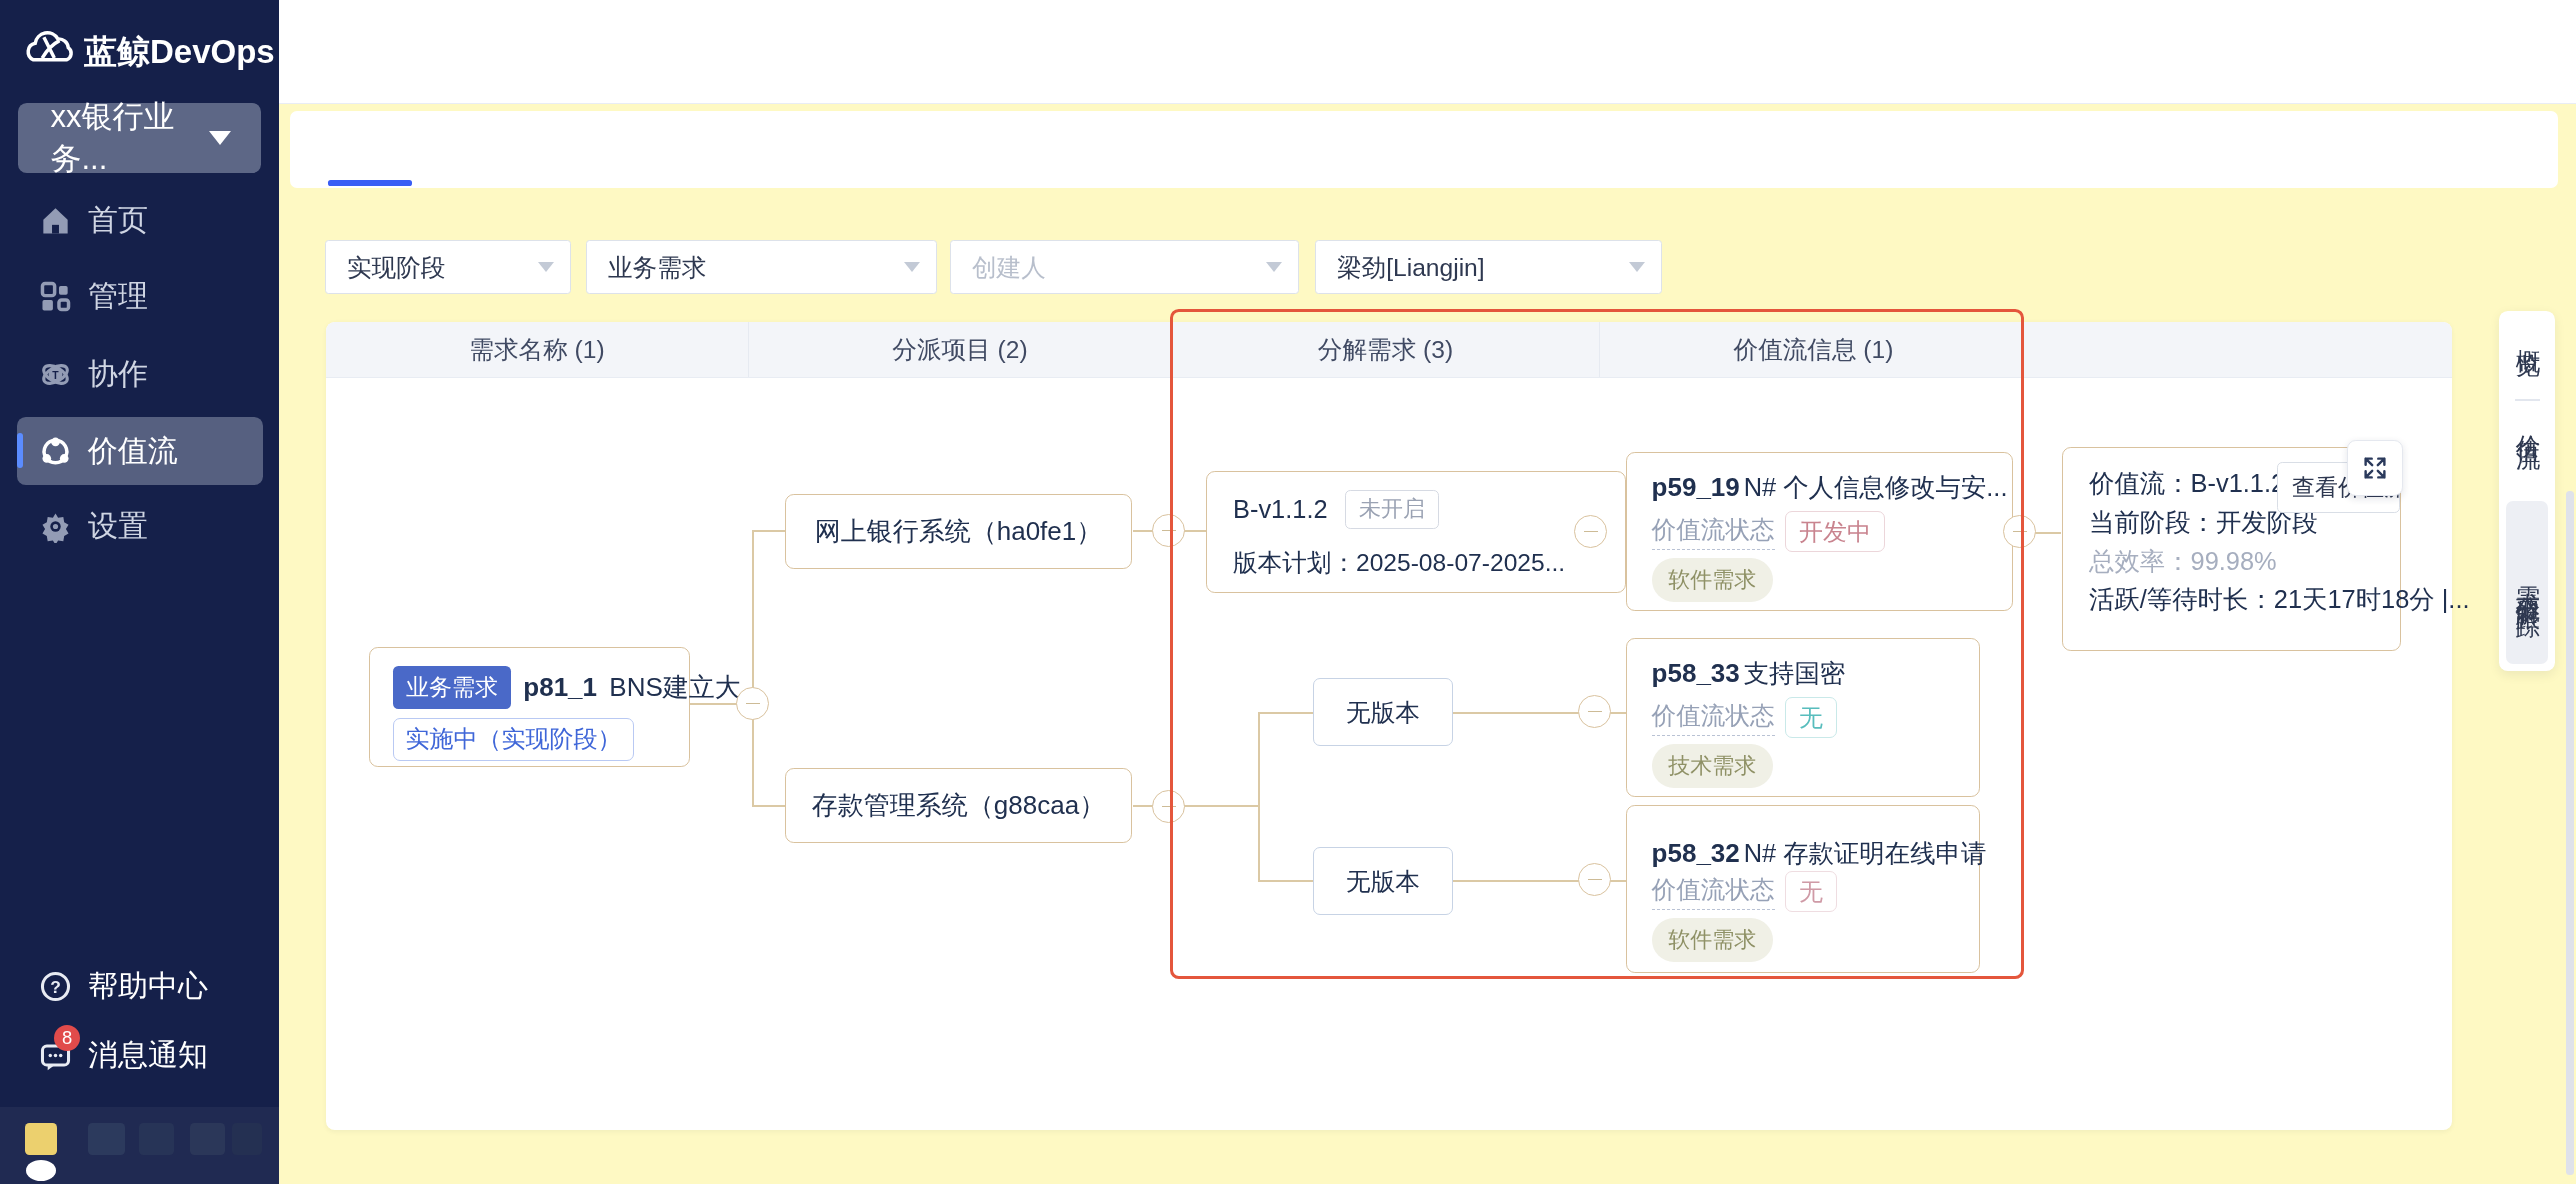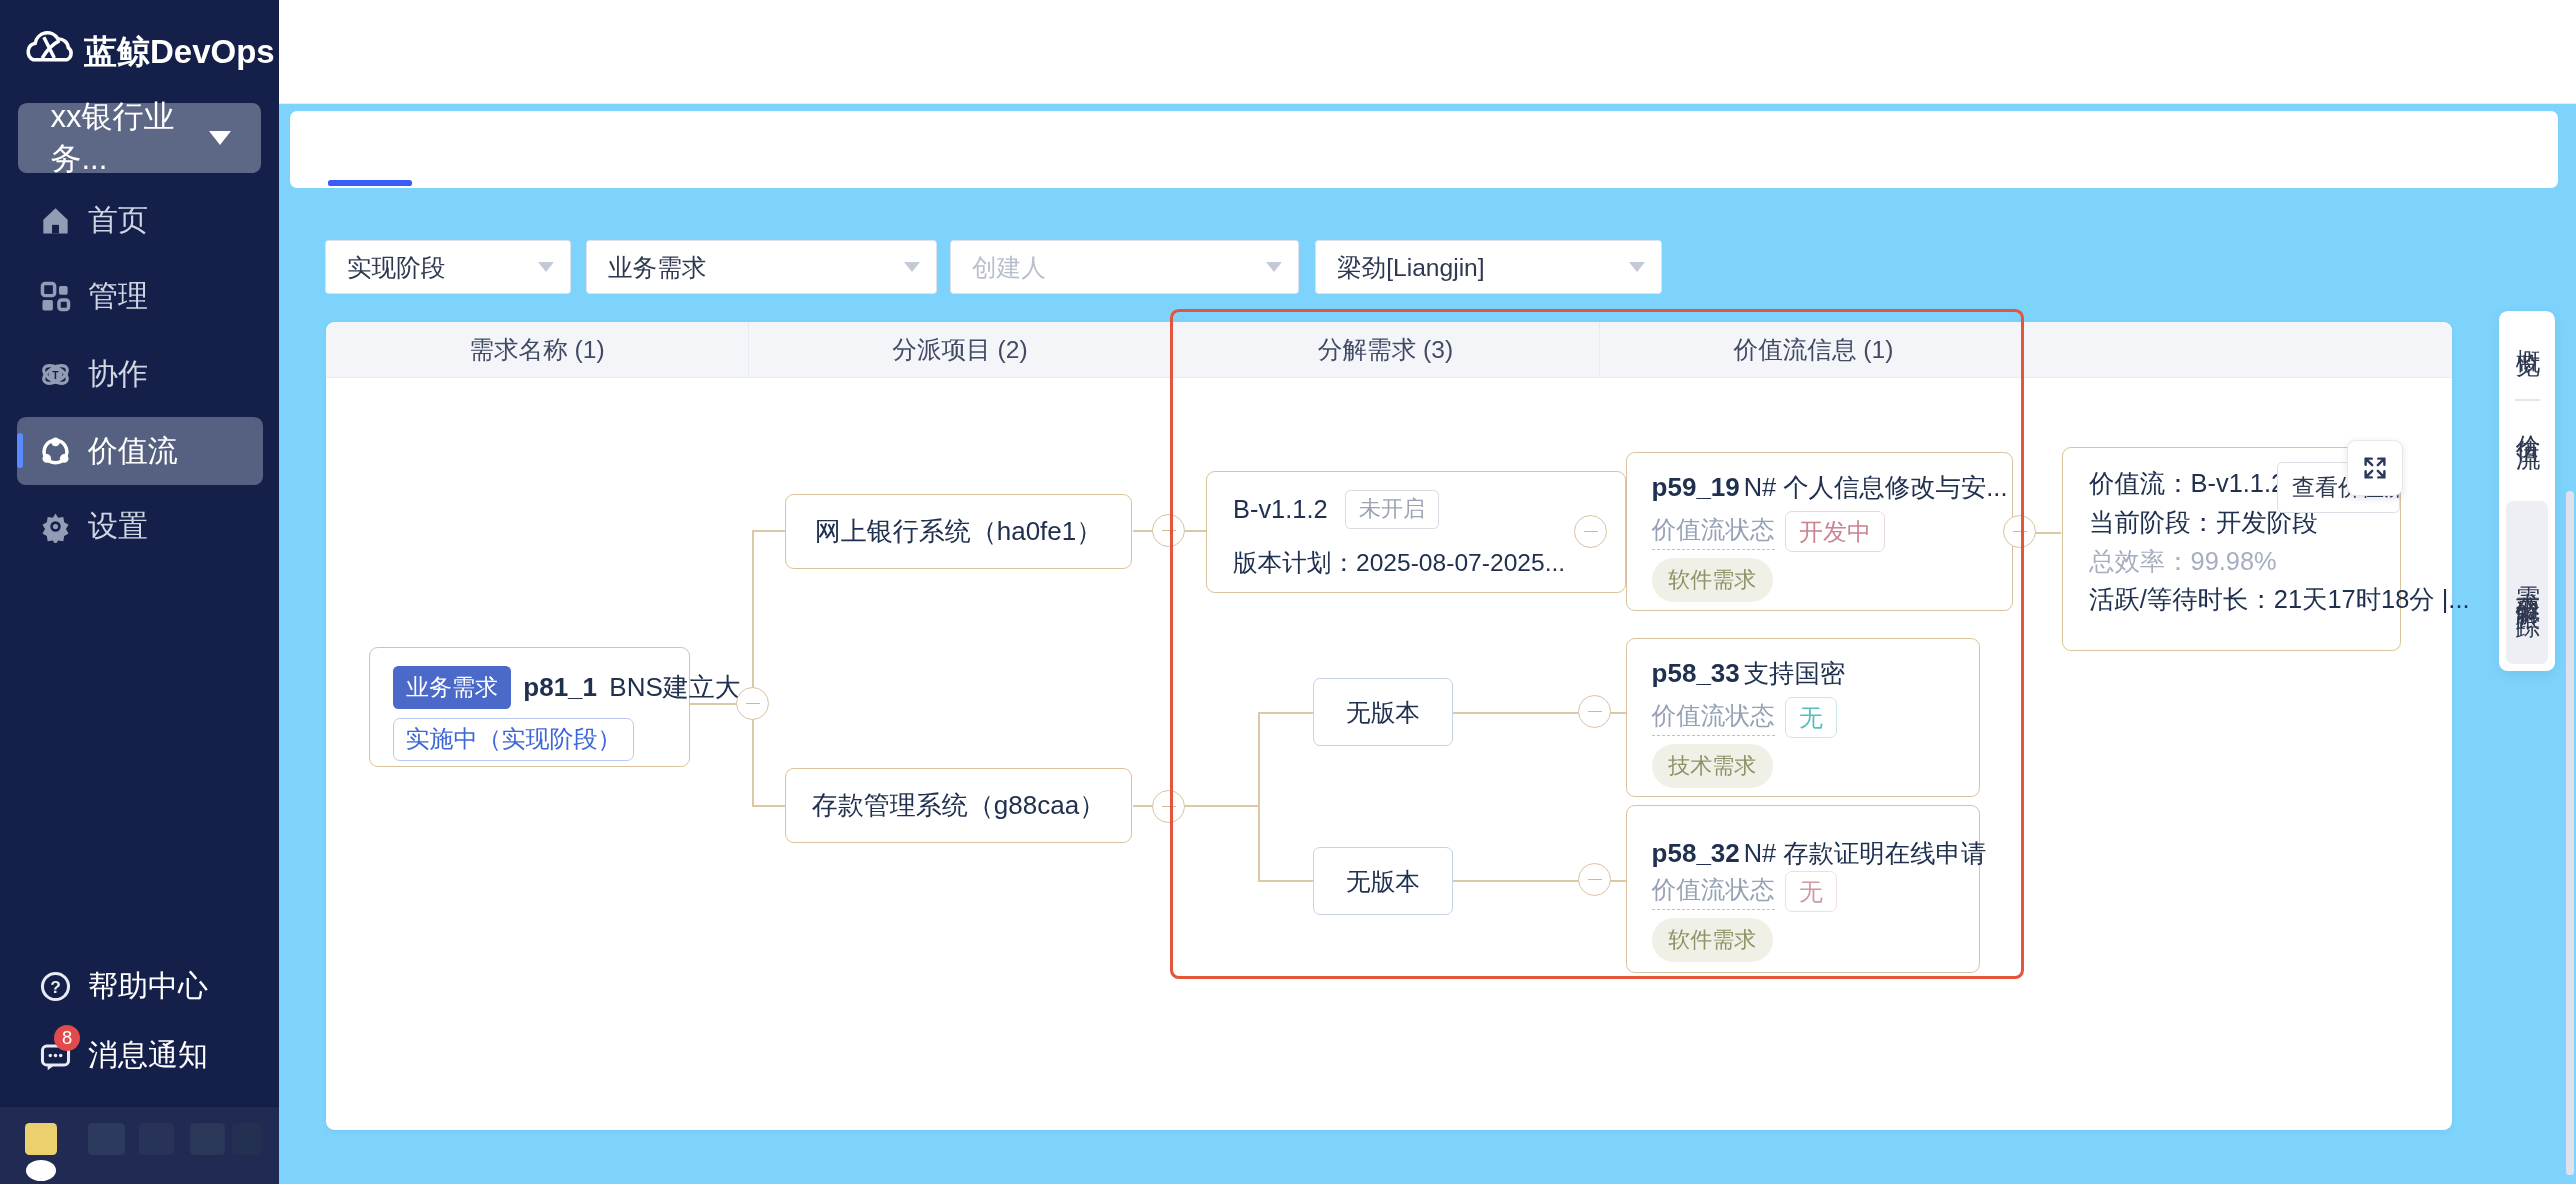--- a/index.html
+++ b/index.html
@@ -1,16 +1,16 @@
 <!DOCTYPE html>
 <html style="font-size:14px"><head>
 <meta charset="utf-8">
 <style>
   html,body{margin:0;padding:0;background:#eef1f6;font-family:"Liberation Sans","DejaVu Sans",sans-serif;}
-  #app{position:relative;width:2576px;height:1184px;background:#7dd3fc;overflow:hidden;}
+  #app{position:relative;width:2576px;height:1184px;background:#fef9c3;overflow:hidden;}
   .abs{position:absolute;box-sizing:border-box;}
   
   .sidebar{left:0;top:0;width:279px;height:1184px;background:#15204a;z-index:90;}
   .logo-text{left:84px;top:30px;font-size:33px;font-weight:bold;color:#fff;}
   .proj-select{left:17.5px;top:103px;width:243px;height:70px;background:#5d6786;border-radius:8.8px;color:#fff;display:flex;align-items:center;padding:0 30px 0 33px;font-size:31px;cursor:pointer;}
   .proj-caret{margin-left:auto;width:0;height:0;border-left:11.4px solid transparent;border-right:11.4px solid transparent;border-top:14px solid #fff;}
   .menu-item{left:0;width:279px;height:68px;display:flex;align-items:center;color:#cfd5e3;font-size:30px;cursor:pointer;}
   .menu-item .mi-icon{position:absolute;left:39px;width:33px;height:33px;}
   .menu-item .mi-label{position:absolute;left:88px;}
   .menu-active{left:16.7px;width:246px;height:68px;background:#566080;border-radius:8.8px;color:#fff;}

